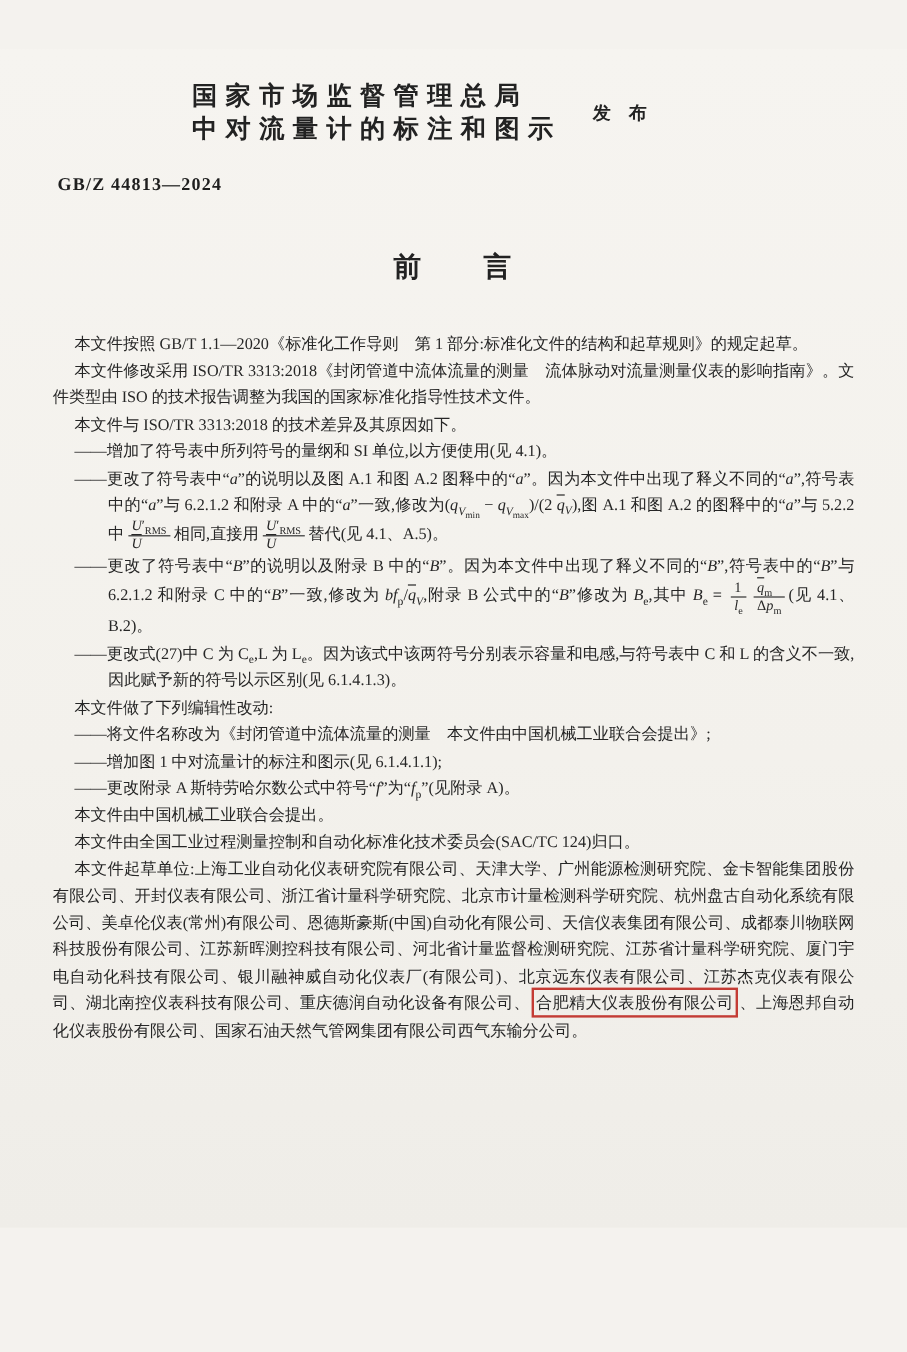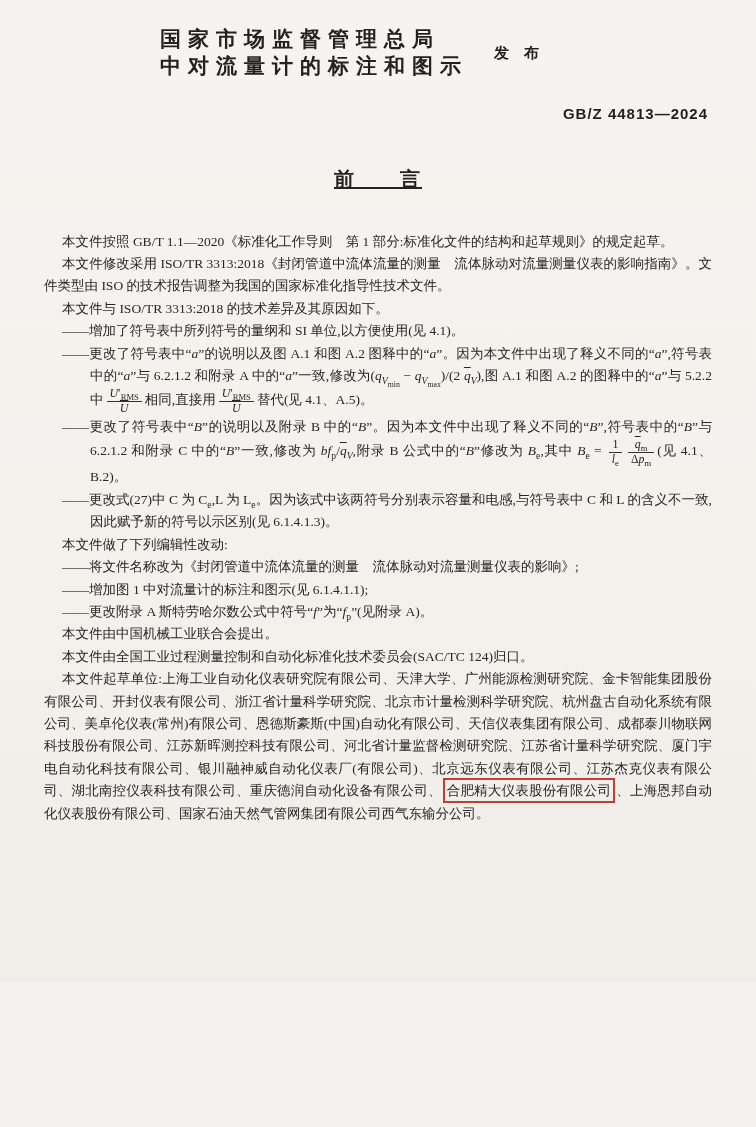--- a/index.html
+++ b/index.html
@@ -3,36 +3,36 @@
 <meta charset="utf-8">
 <style>
   html,body{margin:0;padding:0;}
   body{
     width:756px;height:1127px;
     background:#f4f2ee;
     color:#2b2b2b;
     font-family:"Liberation Serif","DejaVu Serif",serif;
     overflow:hidden;
   }
-  .page{position:relative;width:756px;height:982px;background:linear-gradient(180deg,#f6f4f0 0%,#f3f1ec 60%,#efede8 100%);}
+  .page{position:relative;width:756px;height:982px;background:linear-gradient(180deg,#f6f4f0 0%,#f3f1ec 60%,#efede8 100%);margin-top:41px;}
   .header{padding:26px 48px 0 48px;}
   .header-row{display:flex;align-items:center;}
   .issuer{margin-left:112px;font-weight:bold;font-size:21px;line-height:1.3;letter-spacing:7px;color:#222;}
   .publish{margin-left:26px;font-weight:bold;font-size:15px;color:#222;white-space:nowrap;}
-  .std-number{text-align:right;margin-top:24px;font-weight:bold;font-size:15px;letter-spacing:1px;color:#1f1f1f;font-family:Liberation Sans, sans-serif;}
-  .doc-title{text-align:center;margin-top:44px;font-size:20px;font-weight:bold;letter-spacing:2px;color:#222;text-decoration:underline;}
+  .std-number{margin-top:24px;font-weight:bold;font-size:15px;letter-spacing:1px;color:#1f1f1f;font-family:Liberation Serif, serif;}
+  .doc-title{text-align:center;margin-top:44px;font-size:23px;font-weight:bold;letter-spacing:2px;color:#222;}
   .doc-body{padding:0 44px;margin-top:38px;font-size:13.5px;line-height:1.66;text-align:justify;color:#262626;}
   .doc-body p{margin:0;}
   .para{text-indent:18px;}
   .bullet{padding-left:46px;text-indent:-28px;}
   .it{font-style:italic;}
   .over{text-decoration:overline;}
   sub{font-size:0.72em;line-height:0;}
   sub sub{font-size:0.8em;}
-  .frac{display:inline-block;vertical-align:middle;text-align:center;font-size:0.88em;line-height:1.15;margin:0 3px;text-indent:0;}
+  .frac{display:inline-block;vertical-align:middle;text-align:left;font-size:0.88em;line-height:1.15;margin:0 3px;text-indent:0;}
   .frac .num{display:block;border-bottom:1px solid #333;padding:0 3px;}
   .frac .den{display:block;padding:0 3px;}
   .hl{border:2px solid #c43c35;padding:3px 2px;margin:0 1px;display:inline;}
 </style>
 </head>
 <body>
 
 <div class="page">
   <div class="header">
     <div class="header-row">
@@ -49,20 +49,20 @@
 
   <div class="doc-body">
       <p class="para">本文件按照 GB/T 1.1—2020《标准化工作导则　第 1 部分:标准化文件的结构和起草规则》的规定起草。</p>
       <p class="para">本文件修改采用 ISO/TR 3313:2018《封闭管道中流体流量的测量　流体脉动对流量测量仪表的影响指南》。文件类型由 ISO 的技术报告调整为我国的国家标准化指导性技术文件。</p>
       <p class="para">本文件与 ISO/TR 3313:2018 的技术差异及其原因如下。</p>
       <p class="bullet">——增加了符号表中所列符号的量纲和 SI 单位,以方便使用(见 4.1)。</p>
       <p class="bullet">——更改了符号表中“<span class="it">a</span>”的说明以及图 A.1 和图 A.2 图释中的“<span class="it">a</span>”。因为本文件中出现了释义不同的“<span class="it">a</span>”,符号表中的“<span class="it">a</span>”与 6.2.1.2 和附录 A 中的“<span class="it">a</span>”一致,修改为(<span class="it">q</span><sub><span class="it">V</span><sub>min</sub></sub> − <span class="it">q</span><sub><span class="it">V</span><sub>max</sub></sub>)/(2 <span class="over"><span class="it">q</span></span><sub><span class="it">V</span></sub>),图 A.1 和图 A.2 的图释中的“<span class="it">a</span>”与 5.2.2 中<span class="frac"><span class="num"><span class="it">U</span>′<sub>RMS</sub></span><span class="den"><span class="over"><span class="it">U</span></span></span></span>相同,直接用<span class="frac"><span class="num"><span class="it">U</span>′<sub>RMS</sub></span><span class="den"><span class="over"><span class="it">U</span></span></span></span>替代(见 4.1、A.5)。</p>
       <p class="bullet">——更改了符号表中“<span class="it">B</span>”的说明以及附录 B 中的“<span class="it">B</span>”。因为本文件中出现了释义不同的“<span class="it">B</span>”,符号表中的“<span class="it">B</span>”与 6.2.1.2 和附录 C 中的“<span class="it">B</span>”一致,修改为 <span class="it">bf</span><sub>p</sub>/<span class="over"><span class="it">q</span></span><sub><span class="it">V</span></sub>,附录 B 公式中的“<span class="it">B</span>”修改为 <span class="it">B</span><sub>e</sub>,其中 <span class="it">B</span><sub>e</sub> = <span class="frac"><span class="num">1</span><span class="den"><span class="it">l</span><sub>e</sub></span></span><span class="frac"><span class="num"><span class="over"><span class="it">q</span></span><sub>m</sub></span><span class="den">Δ<span class="it">p</span><sub>m</sub></span></span>(见 4.1、B.2)。</p>
       <p class="bullet">——更改式(27)中 C 为 C<sub>e</sub>,L 为 L<sub>e</sub>。因为该式中该两符号分别表示容量和电感,与符号表中 C 和 L 的含义不一致,因此赋予新的符号以示区别(见 6.1.4.1.3)。</p>
       <p class="para">本文件做了下列编辑性改动:</p>
-      <p class="bullet">——将文件名称改为《封闭管道中流体流量的测量　流体脉动对流量测量仪表的影响》;</p>
+      <p class="bullet">——将文件名称改为《封闭管道中流体流量的测量　本文件由中国机械工业联合会提出》;</p>
       <p class="bullet">——增加图 1 中对流量计的标注和图示(见 6.1.4.1.1);</p>
       <p class="bullet">——更改附录 A 斯特劳哈尔数公式中符号“<span class="it">f</span>”为“<span class="it">f</span><sub>p</sub>”(见附录 A)。</p>
       <p class="para">本文件由中国机械工业联合会提出。</p>
       <p class="para">本文件由全国工业过程测量控制和自动化标准化技术委员会(SAC/TC 124)归口。</p>
       <p class="para">本文件起草单位:上海工业自动化仪表研究院有限公司、天津大学、广州能源检测研究院、金卡智能集团股份有限公司、开封仪表有限公司、浙江省计量科学研究院、北京市计量检测科学研究院、杭州盘古自动化系统有限公司、美卓伦仪表(常州)有限公司、恩德斯豪斯(中国)自动化有限公司、天信仪表集团有限公司、成都泰川物联网科技股份有限公司、江苏新晖测控科技有限公司、河北省计量监督检测研究院、江苏省计量科学研究院、厦门宇电自动化科技有限公司、银川融神威自动化仪表厂(有限公司)、北京远东仪表有限公司、江苏杰克仪表有限公司、湖北南控仪表科技有限公司、重庆德润自动化设备有限公司、<span class="hl" style="border-color: rgb(196, 60, 53);">合肥精大仪表股份有限公司</span>、上海恩邦自动化仪表股份有限公司、国家石油天然气管网集团有限公司西气东输分公司。</p>
     </div>
 </div>
 
 </body></html>

